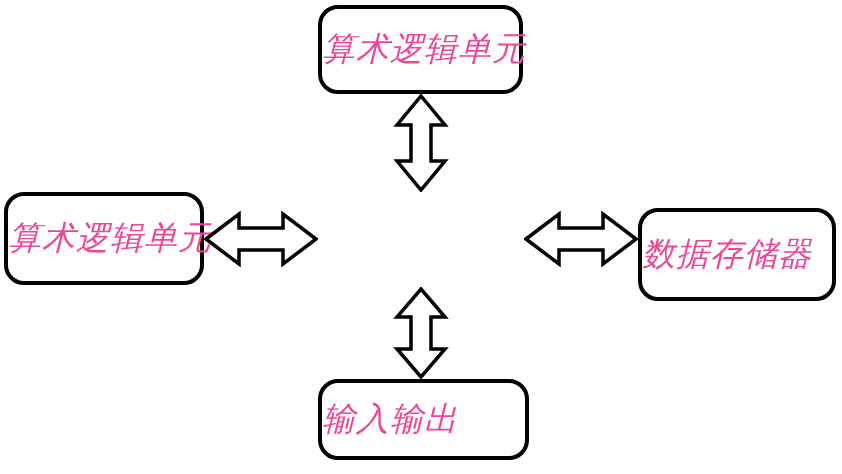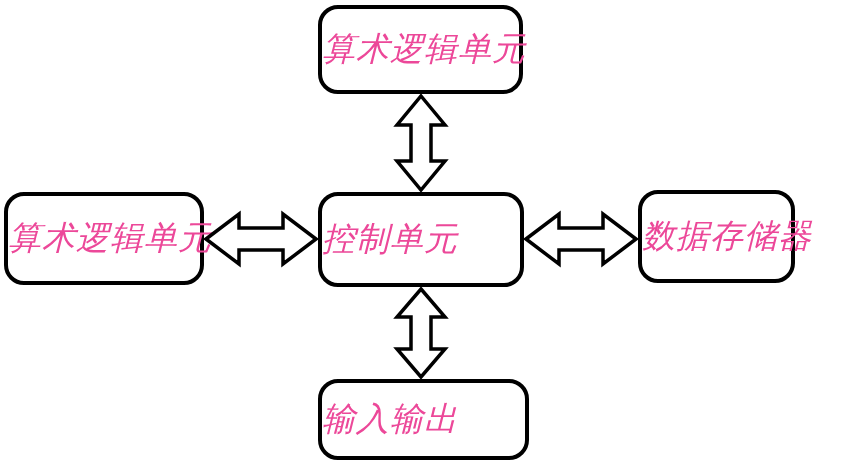--- a/index.html
+++ b/index.html
@@ -25,21 +25,21 @@
     align-items: center;
     font-size: 33px;
     color: #ec4899;
     letter-spacing: 1px;
     white-space: nowrap;
     font-style: italic;
   }
   .node-alu      { left: 318px; top: 5px;   width: 205px; height: 89px; }
   .node-instr    { left: 4px;   top: 192px; width: 200px; height: 93px; }
   .node-control  { left: 318px; top: 192px; width: 206px; height: 95px; }
-  .node-data     { left: 638px; top: 190px; width: 157px; height: 93px; }
+  .node-data     { left: 638px; top: 208px; width: 198px; height: 93px; }
   .node-io       { left: 318px; top: 379px; width: 211px; height: 81px; }
   .arrow {
     position: absolute;
     display: block;
   }
   .arrow-v-top    { left: 392px; top: 94px;  width: 58px;  height: 98px; }
   .arrow-v-bottom { left: 392px; top: 287px; width: 58px;  height: 92px; }
   .arrow-h-left   { left: 204px; top: 209px; width: 114px; height: 60px; }
   .arrow-h-right  { left: 524px; top: 209px; width: 114px; height: 60px; }
   .arrow polygon {
@@ -55,23 +55,20 @@
 <div class="canvas">
 
   <div class="node node-alu">
     <span>算术逻辑单元</span>
   </div>
 
   <div class="node node-instr">
     <span>算术逻辑单元</span>
   </div>
 
-  <div class="node node-control">
-    <span>控制单元</span>
-  </div>
 
   <div class="node node-data">
     <span>数据存储器</span>
   </div>
 
   <div class="node node-io">
     <span>输入输出</span>
   </div>
 
   <svg class="arrow arrow-v-top" viewBox="0 0 58 98" preserveAspectRatio="none">

